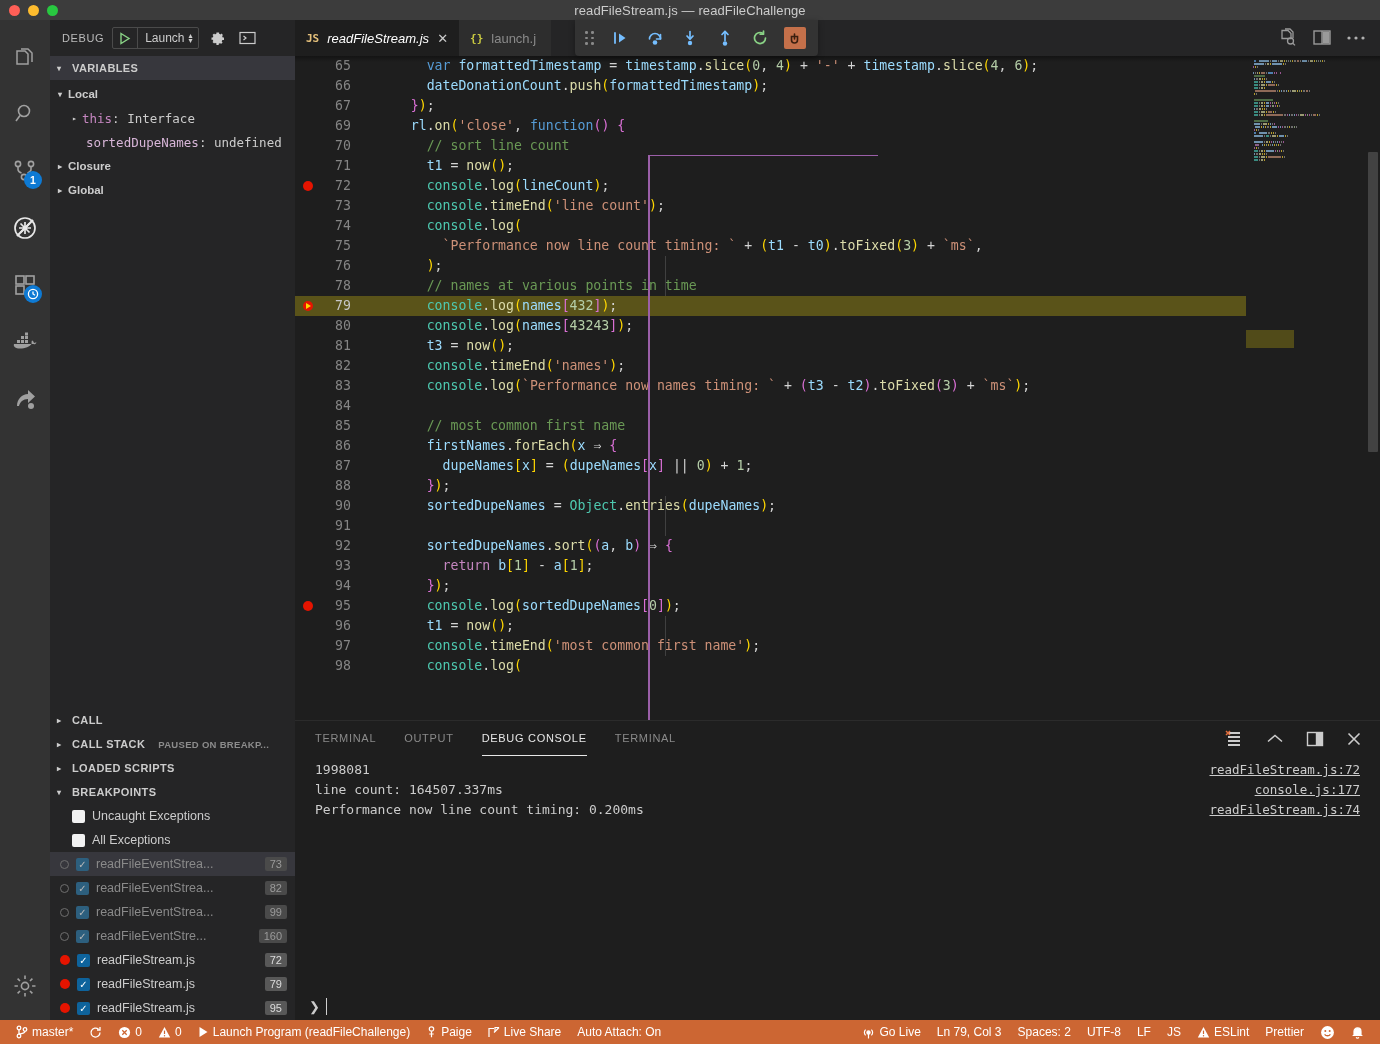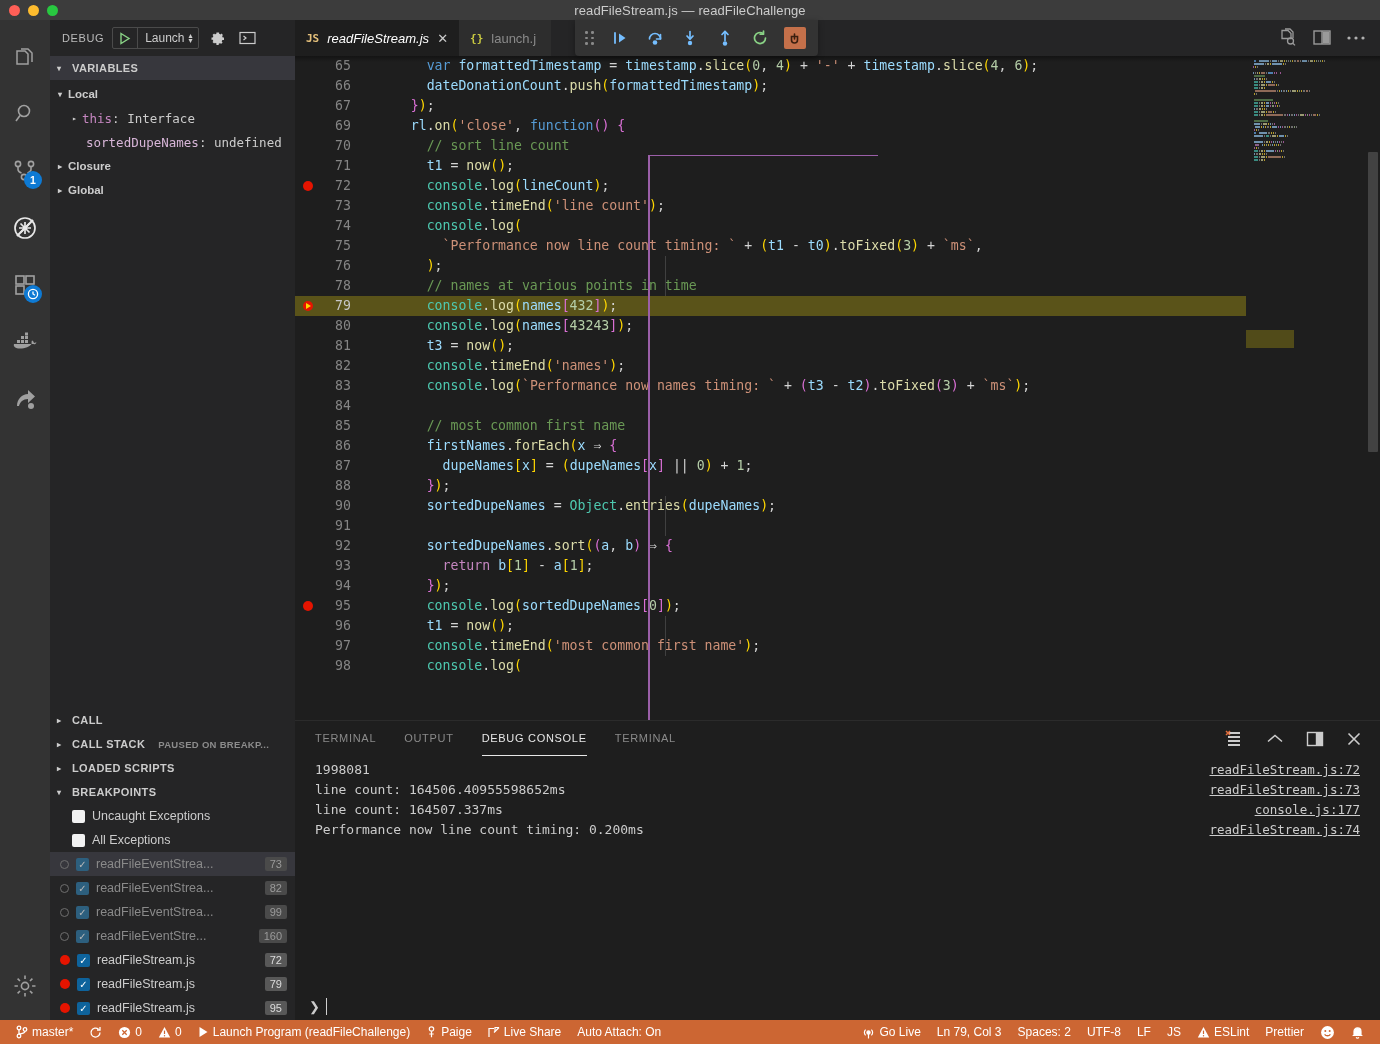--- a/index.html
+++ b/index.html
@@ -964,24 +964,20 @@
                   <path d="M2.5 2.5 L13.5 13.5M13.5 2.5 L2.5 13.5"></path>
                 </svg>
             </span>
           </div>
         </div>
 
         <div class="console-body" id="console-body">
             <div class="crow">
               <span class="cmsg">1998081</span>
               <span class="csrc">readFileStream.js:72</span>
-            </div>
-            <div class="crow">
-              <span class="cmsg">line count: 164506.40955598652ms</span>
-              <span class="csrc">readFileStream.js:73</span>
             </div>
             <div class="crow">
               <span class="cmsg">line count: 164507.337ms</span>
               <span class="csrc">console.js:177</span>
             </div>
             <div class="crow">
               <span class="cmsg">Performance now line count timing: 0.200ms</span>
               <span class="csrc">readFileStream.js:74</span>
             </div>
           </div>

